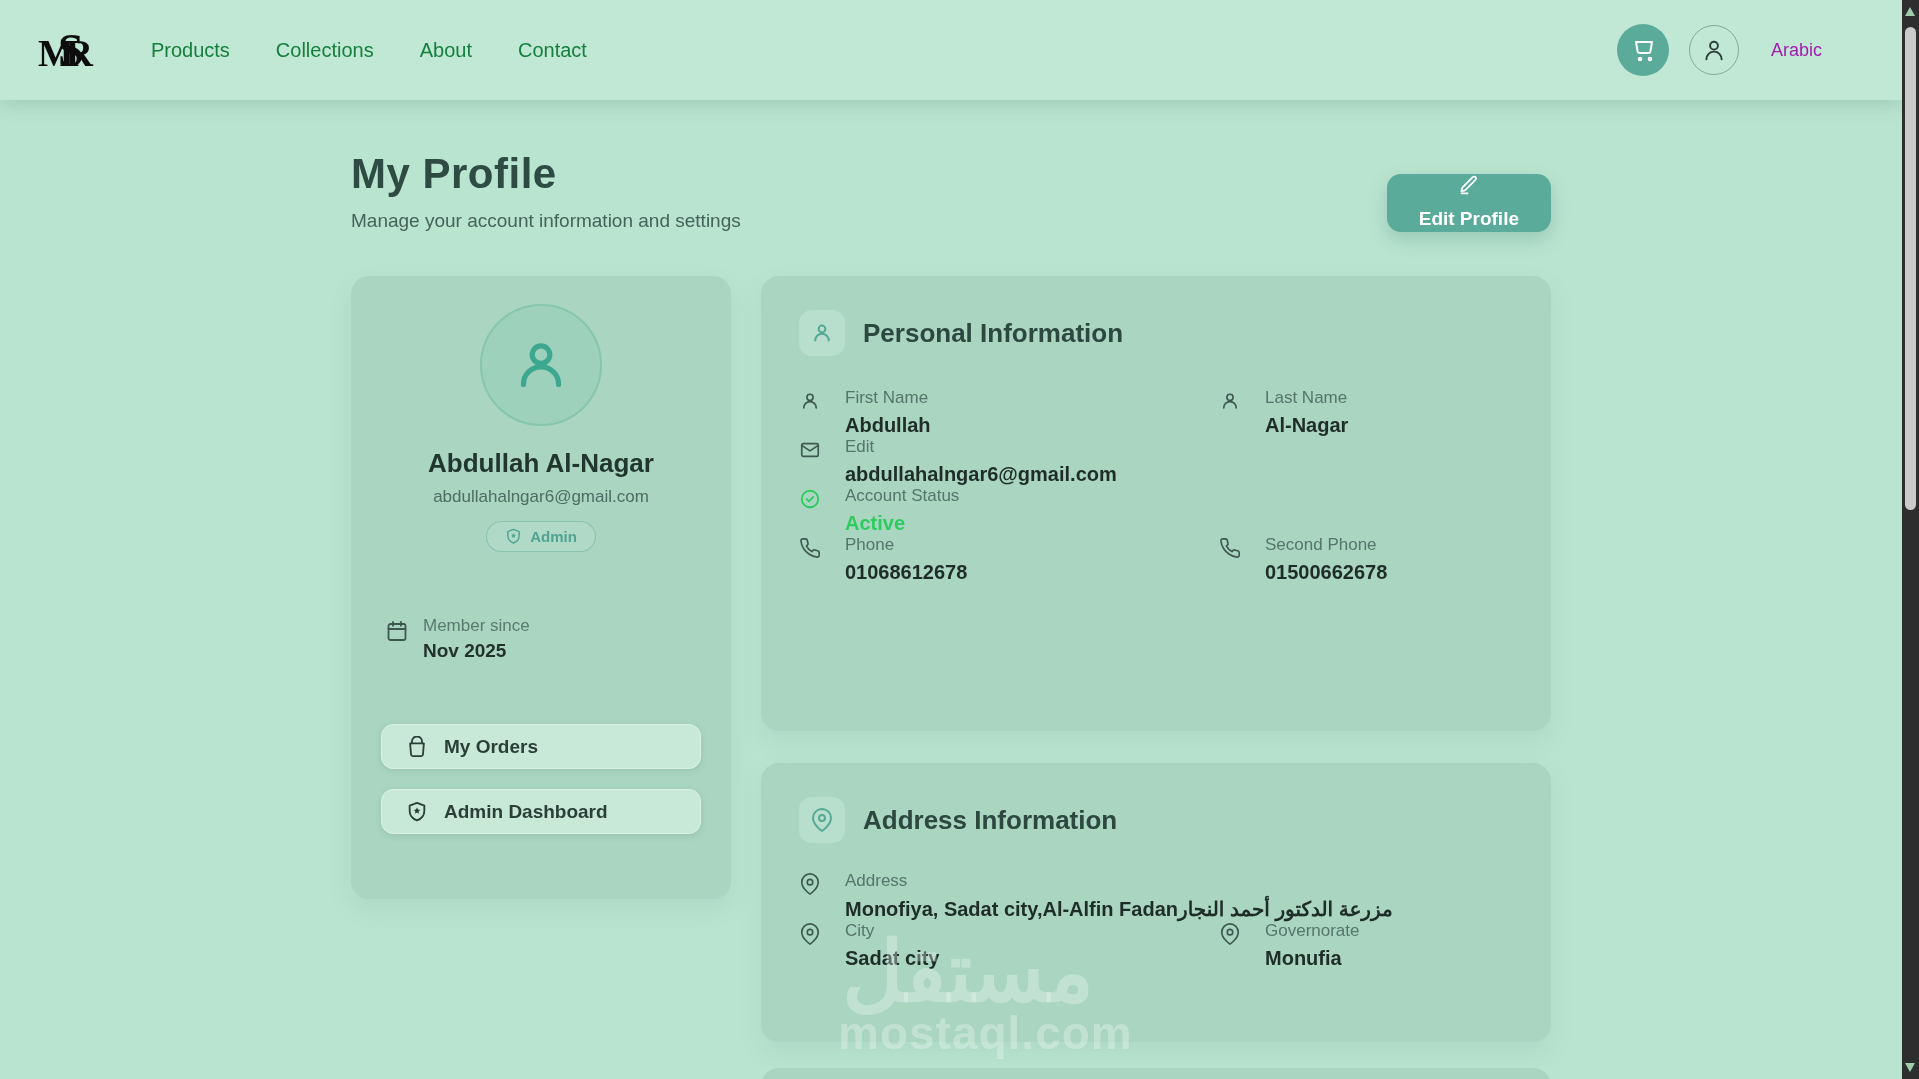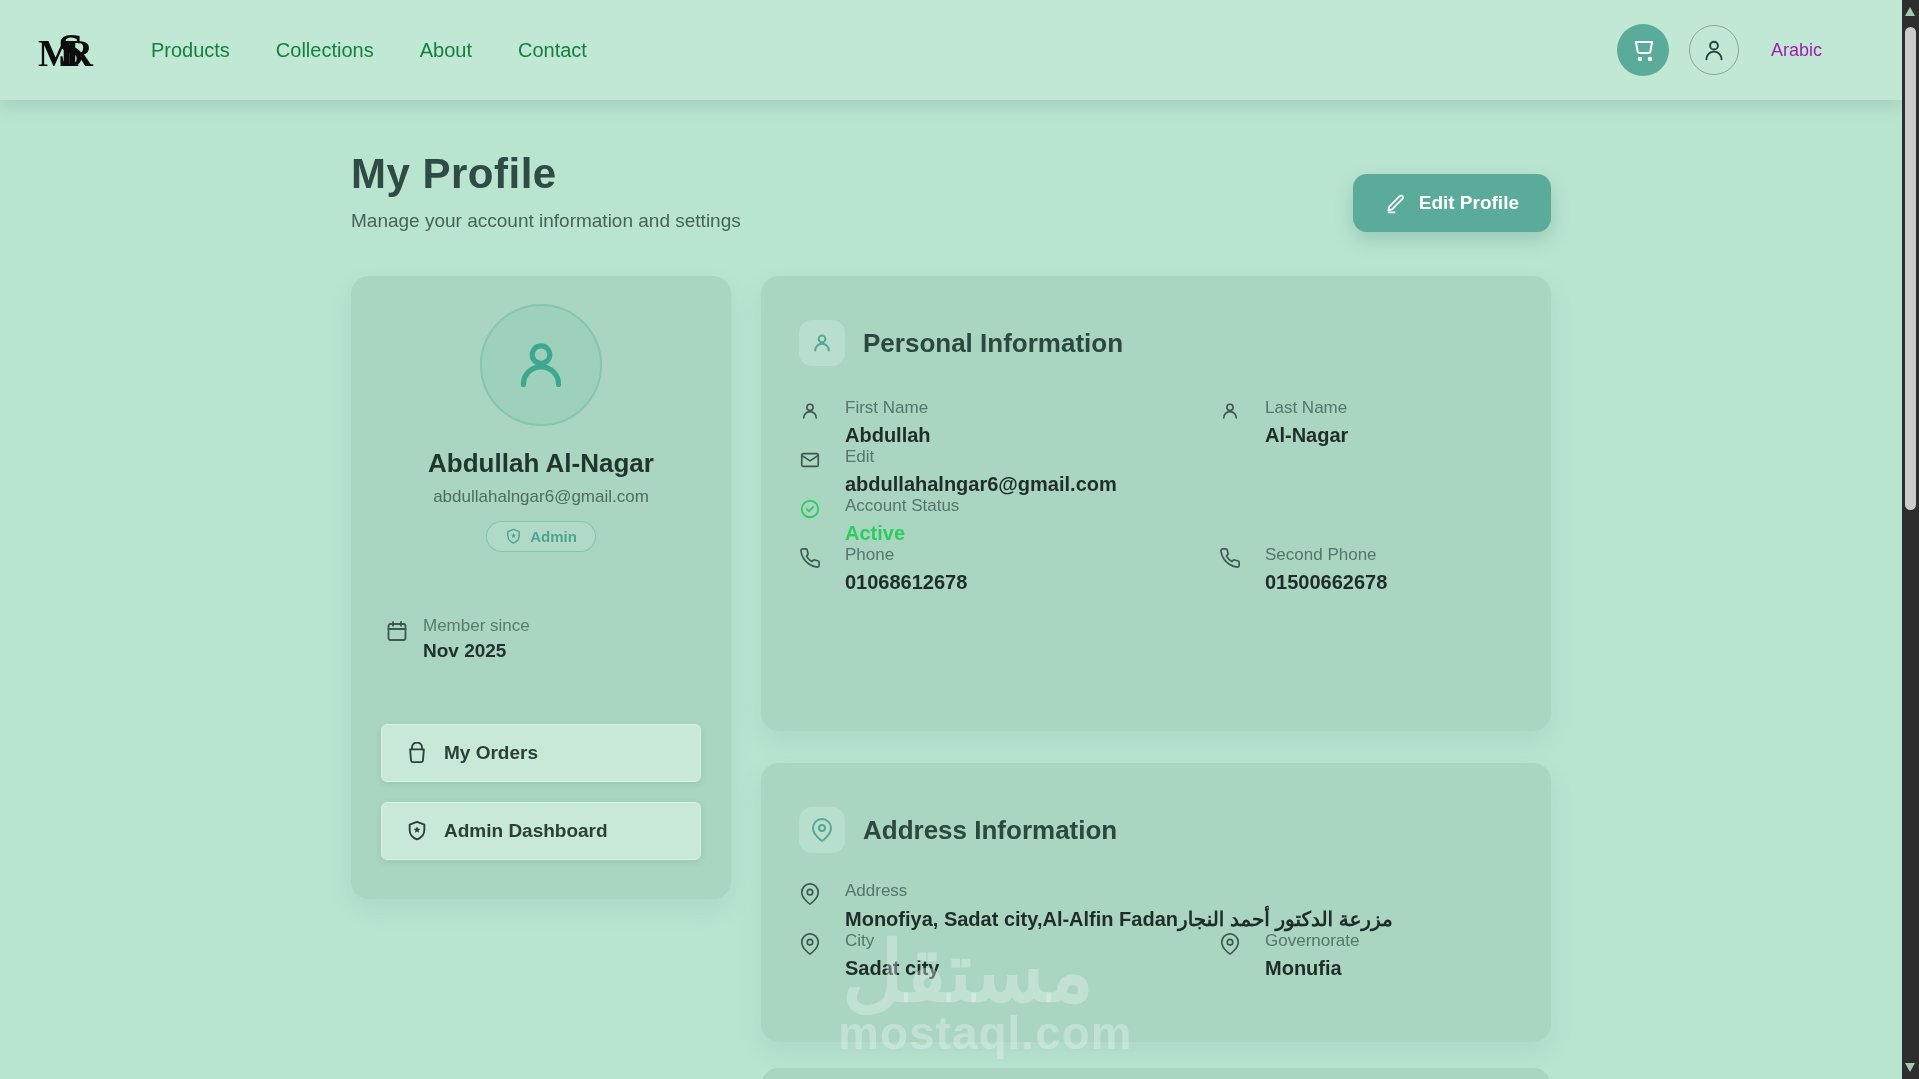--- a/index.html
+++ b/index.html
@@ -42,20 +42,21 @@
   .page-head { display:flex; justify-content:space-between; align-items:flex-end; }
   .page-title { font-size:42px; font-weight:700; color:#2e4b44; letter-spacing:0.5px; }
   .page-subtitle { margin-top:12px; font-size:19px; color:#46635b; }
   .edit-btn {
     margin-top:16px; height:58px; padding:0 32px;
     display:flex; align-items:center; gap:13px;
     background:#5aab9a; color:#ffffff; border:none; border-radius:14px;
     font-size:19px; font-weight:700; cursor:pointer;
     box-shadow:0 8px 18px rgba(58,128,110,0.25);
     font-family:"Liberation Sans", sans-serif;
+    flex-direction:column;
   }
 
   
   .grid { display:flex; gap:30px; margin-top:44px; align-items:flex-start; }
 
   .card {
     background:#a9d5c1; border-radius:18px;
     box-shadow:0 10px 24px rgba(70,120,104,0.10);
   }
 
@@ -76,32 +77,32 @@
     background:rgba(255,255,255,0.10);
     color:#4fa391; font-size:15px; font-weight:700;
   }
   .member-row {
     margin-top:64px; display:flex; gap:14px; text-align:left;
     color:#3c5850; padding-left:4px;
   }
   .member-label { font-size:17px; color:#5b7a71; }
   .member-value { font-size:19px; font-weight:700; color:#22332e; margin-top:4px; }
   .side-btn {
-    margin-top:20px; width:100%; height:58px;
+    margin-top:20px; width:100%; height:45px;
     display:flex; align-items:center; gap:16px; padding:0 24px;
-    background:#c8e9d8; border:1px solid #dbf1e6; border-radius:6px;
+    background:#c8e9d8; border:1px solid #dbf1e6; border-radius:12px;
     font-size:19px; font-weight:600; color:#2b3f39; cursor:pointer;
     box-shadow:0 2px 6px rgba(60,100,88,0.15);
     font-family:"Liberation Sans", sans-serif;
   }
   .side-btn:first-of-type { margin-top:62px; }
 
   
   .right-col { width:790px; display:flex; flex-direction:column; }
-  .info-card { width:100%; padding:44px 38px; }
+  .info-card { width:100%; padding:34px 38px; }
   .info-card.personal { height:455px; }
   .info-card.address  { height:279px; margin-top:32px; }
   .card-head { display:flex; align-items:center; gap:18px; }
   .card-head-icon {
     width:46px; height:46px; border-radius:13px;
     background:#b8dfcd; display:flex; align-items:center; justify-content:center;
     color:#56a896;
   }
   .card-title { font-size:26px; font-weight:700; color:#2c4840; }
 

